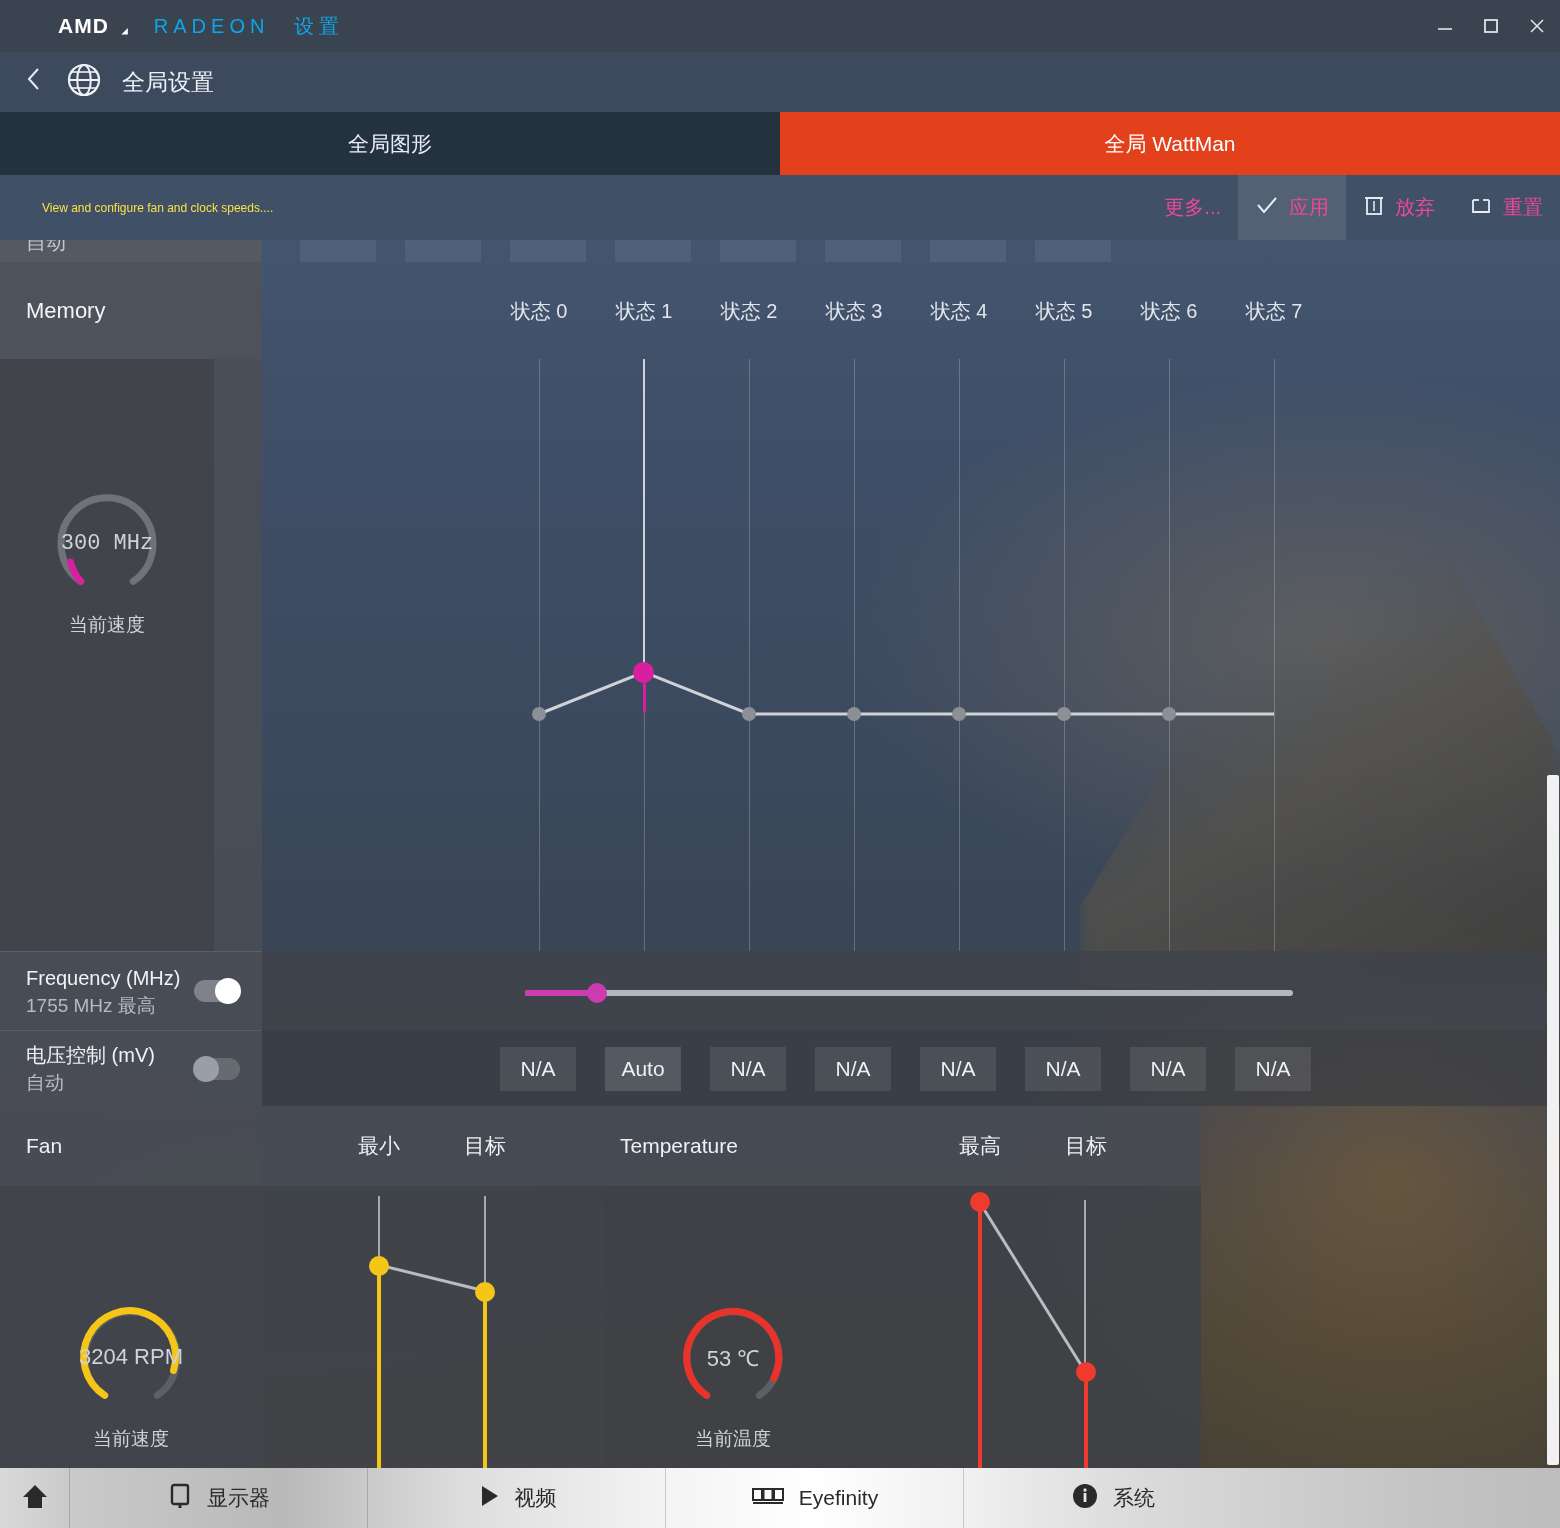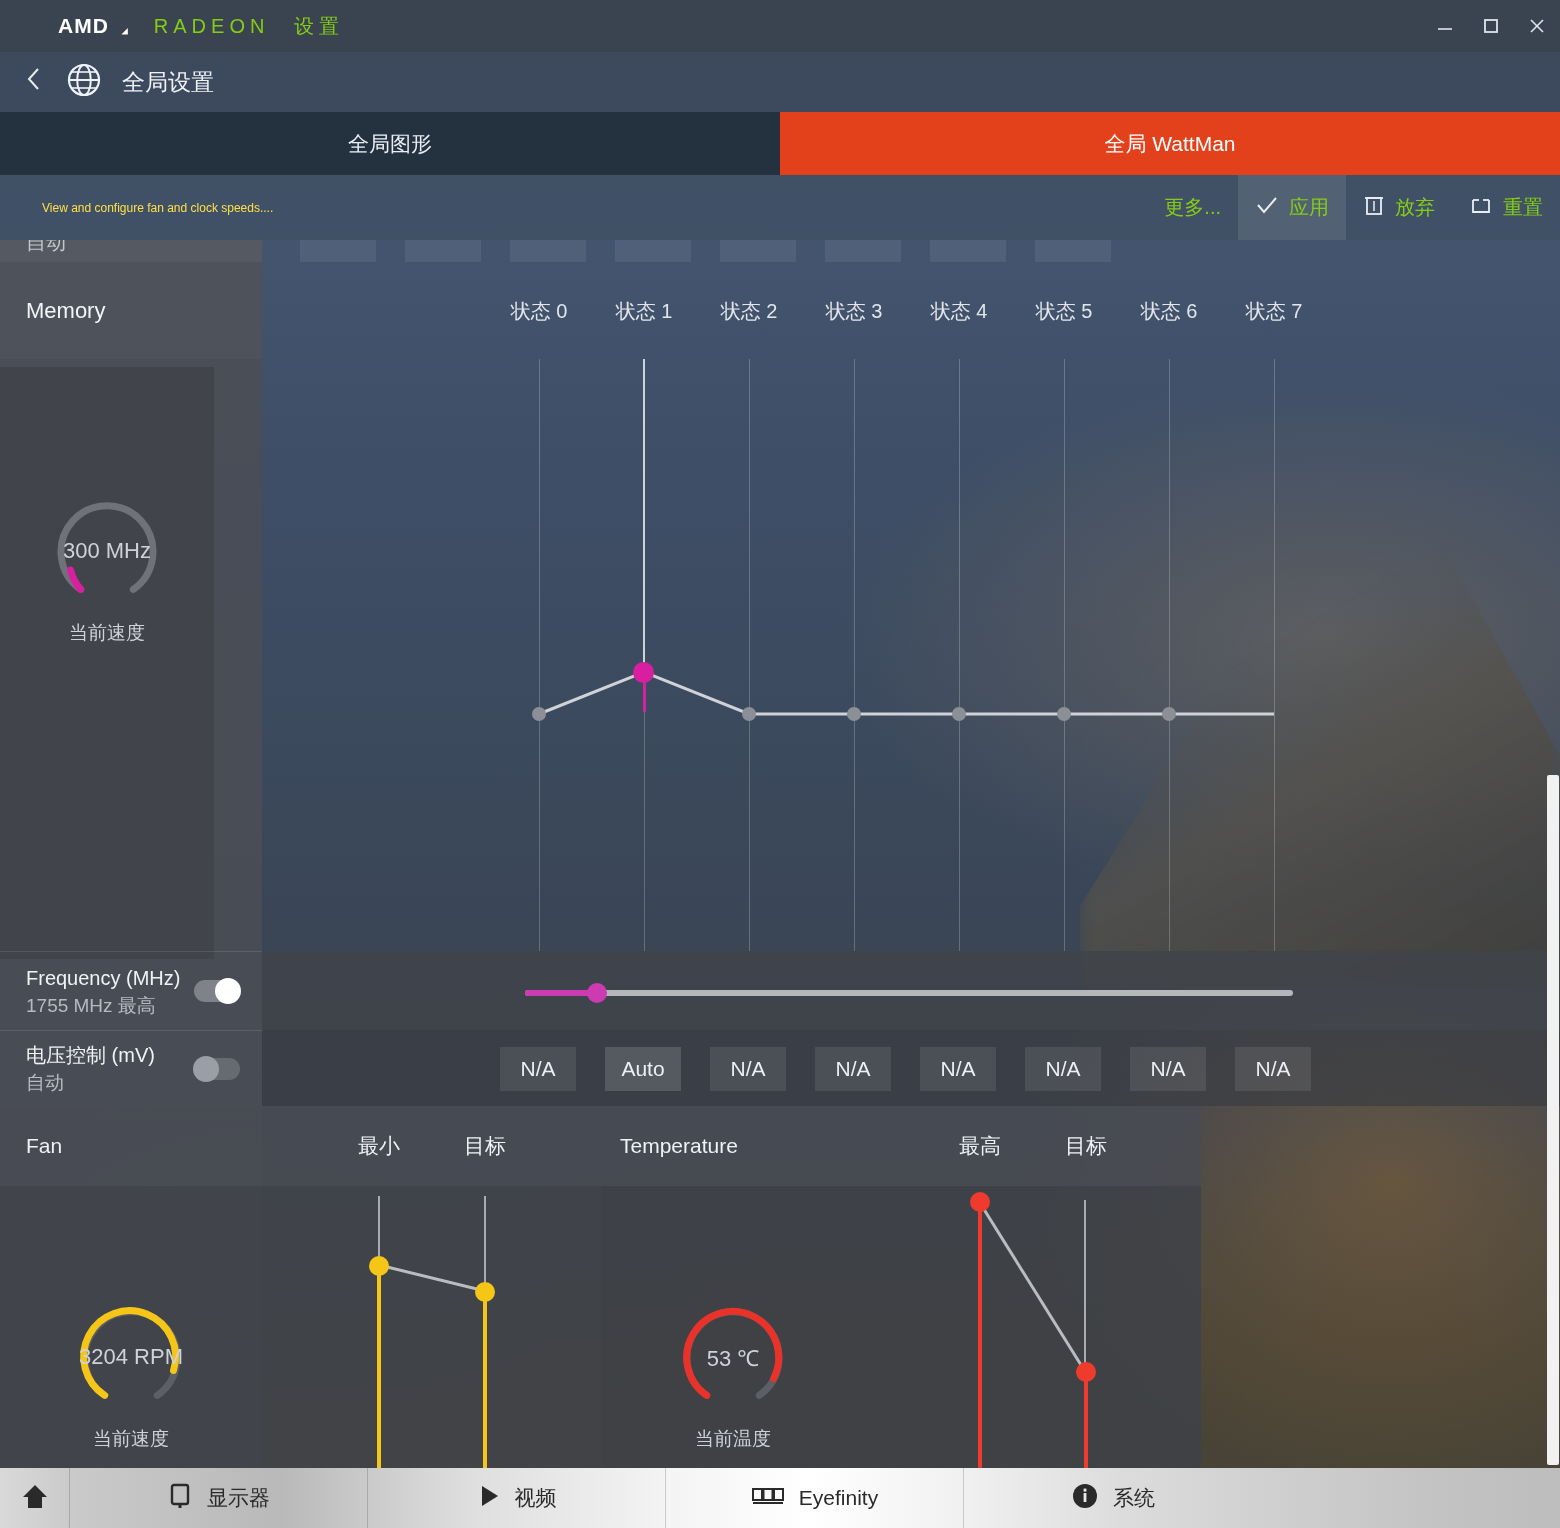--- a/index.html
+++ b/index.html
@@ -39,21 +39,21 @@
     margin-left: 22px;
     font-weight: bold; font-size: 21px; letter-spacing: 1px;
     color: #ffffff; display: flex; align-items: center;
   }
   .amd-arrow {
     display: inline-block; width: 17px; height: 17px; margin-left: 2px;
     background: #fff;
     clip-path: polygon(100% 0, 100% 100%, 62% 100%, 100% 62%, 100% 0, 0 0, 38% 0);
   }
   .radeon-txt {
-    margin-left: 26px; font-size: 20px; letter-spacing: 5px; color: #84cc16;
+    margin-left: 26px; font-size: 20px; letter-spacing: 5px; color: #0ea5e9;
   }
   .win-btns { margin-left: auto; display: flex; }
   .win-btn {
     width: 46px; height: 52px; display: flex; align-items: center; justify-content: center;
     color: #dfe5ec; font-size: 19px;
   }
   .win-btn svg { display:block; }
   
   .breadcrumb {
     position: absolute; left: 0; top: 52px; width: 1560px; height: 60px;
@@ -74,21 +74,21 @@
   
   .actionbar {
     position: absolute; left: 0; top: 175px; width: 1560px; height: 65px;
     display: flex; align-items: center;
     background: rgba(62,76,94,.55);
   }
   .action-desc { margin-left: 42px; font-size: 12px; color: #fde047; }
   .actions { margin-left: auto; display: flex; align-items: stretch; height: 65px; }
   .action {
     display: flex; align-items: center; gap: 10px; padding: 0 17px;
-    color: #84cc16; font-size: 20px;
+    color: #ec4899; font-size: 20px;
   }
   .action.apply { background: rgba(255,255,255,.10); }
   
   .content { position: absolute; left: 0; top: 240px; width: 1560px; height: 1228px; }
   .left-col-bg {
     position: absolute; left: 0; top: 0; width: 262px; height: 1228px;
     background: rgba(74,78,85,.90);
   }
   
   .clip-row {
@@ -114,22 +114,23 @@
   .state-lbl {
     position: absolute; top: 50%; transform: translate(-50%,-50%);
     color: #e2e6eb; font-size: 20px; white-space: nowrap;
   }
   
   .graph-mem {
     position: absolute; left: 262px; top: 119px; width: 1298px; height: 592px;
   }
   .gridline { position: absolute; top: 0; width: 1px; height: 100%; background: rgba(255,255,255,.22); }
   .mem-panel-left {
-    position: absolute; left: 0; top: 127px; width: 214px; height: 592px;
+    position: absolute; left: 0; top: 119px; width: 214px; height: 592px;
     background: rgba(64,67,73,.88);
+    font-family: Liberation Mono, monospace;
   }
   
   .gauge-wrap { position: absolute; left: 50%; transform: translateX(-50%); text-align: center; }
   .gauge-val {
     position: absolute; left: 0; top: 0; width: 100%; height: 100%;
     display: flex; align-items: center; justify-content: center;
     font-size: 22px; color: #cfd3d9;
   }
   .gauge-cap { margin-top: 10px; font-size: 19px; color: #cfd3d9; }
   

